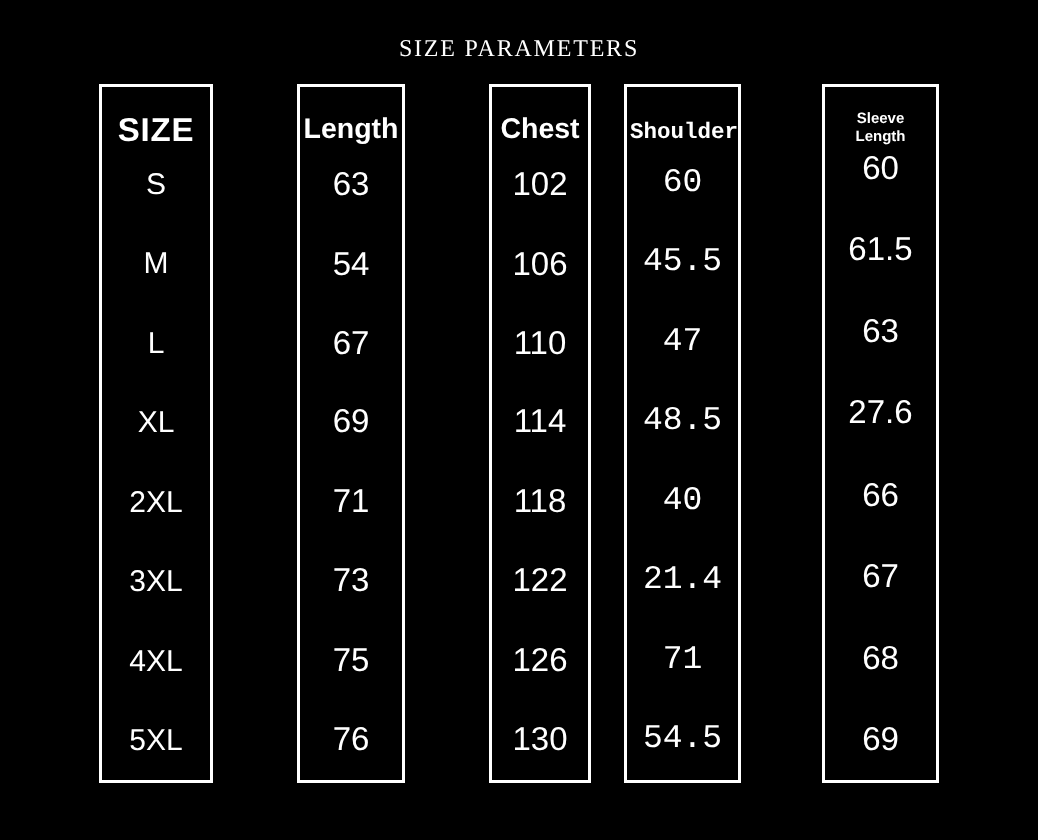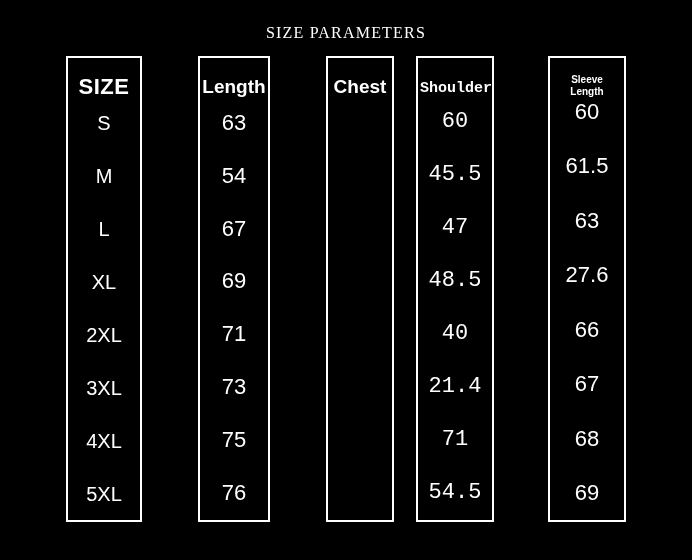--- a/index.html
+++ b/index.html
@@ -125,20 +125,30 @@
       <div class="cell">69</div>
       <div class="cell">71</div>
       <div class="cell">73</div>
       <div class="cell">75</div>
       <div class="cell">76</div>
     </div>
   </div>
 
   <div class="size-column col-chest">
     <div class="col-header">Chest</div>
+    <div class="cells">
+      <div class="cell">102</div>
+      <div class="cell">106</div>
+      <div class="cell">110</div>
+      <div class="cell">114</div>
+      <div class="cell">118</div>
+      <div class="cell">122</div>
+      <div class="cell">126</div>
+      <div class="cell">130</div>
+    </div>
   </div>
 
   <div class="size-column col-shoulder">
     <div class="col-header">Shoulder</div>
     <div class="cells">
       <div class="cell">60</div>
       <div class="cell">45.5</div>
       <div class="cell">47</div>
       <div class="cell">48.5</div>
       <div class="cell">40</div>

